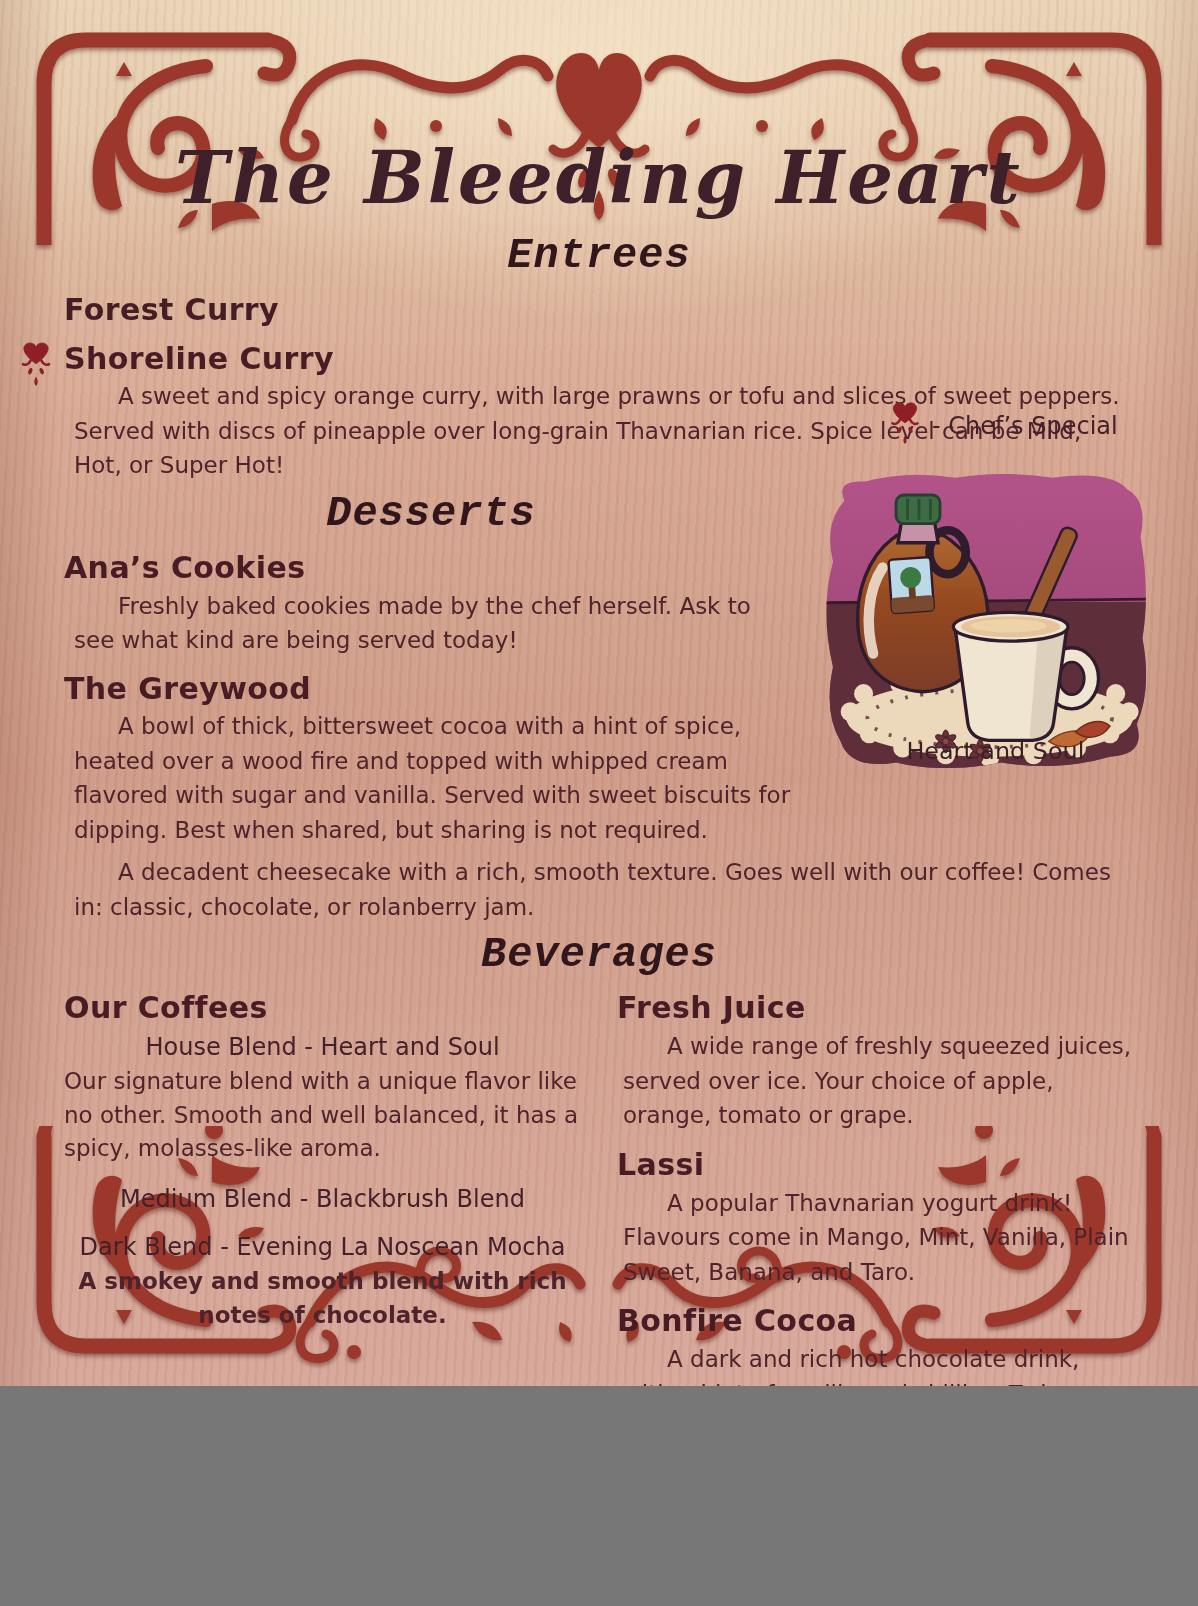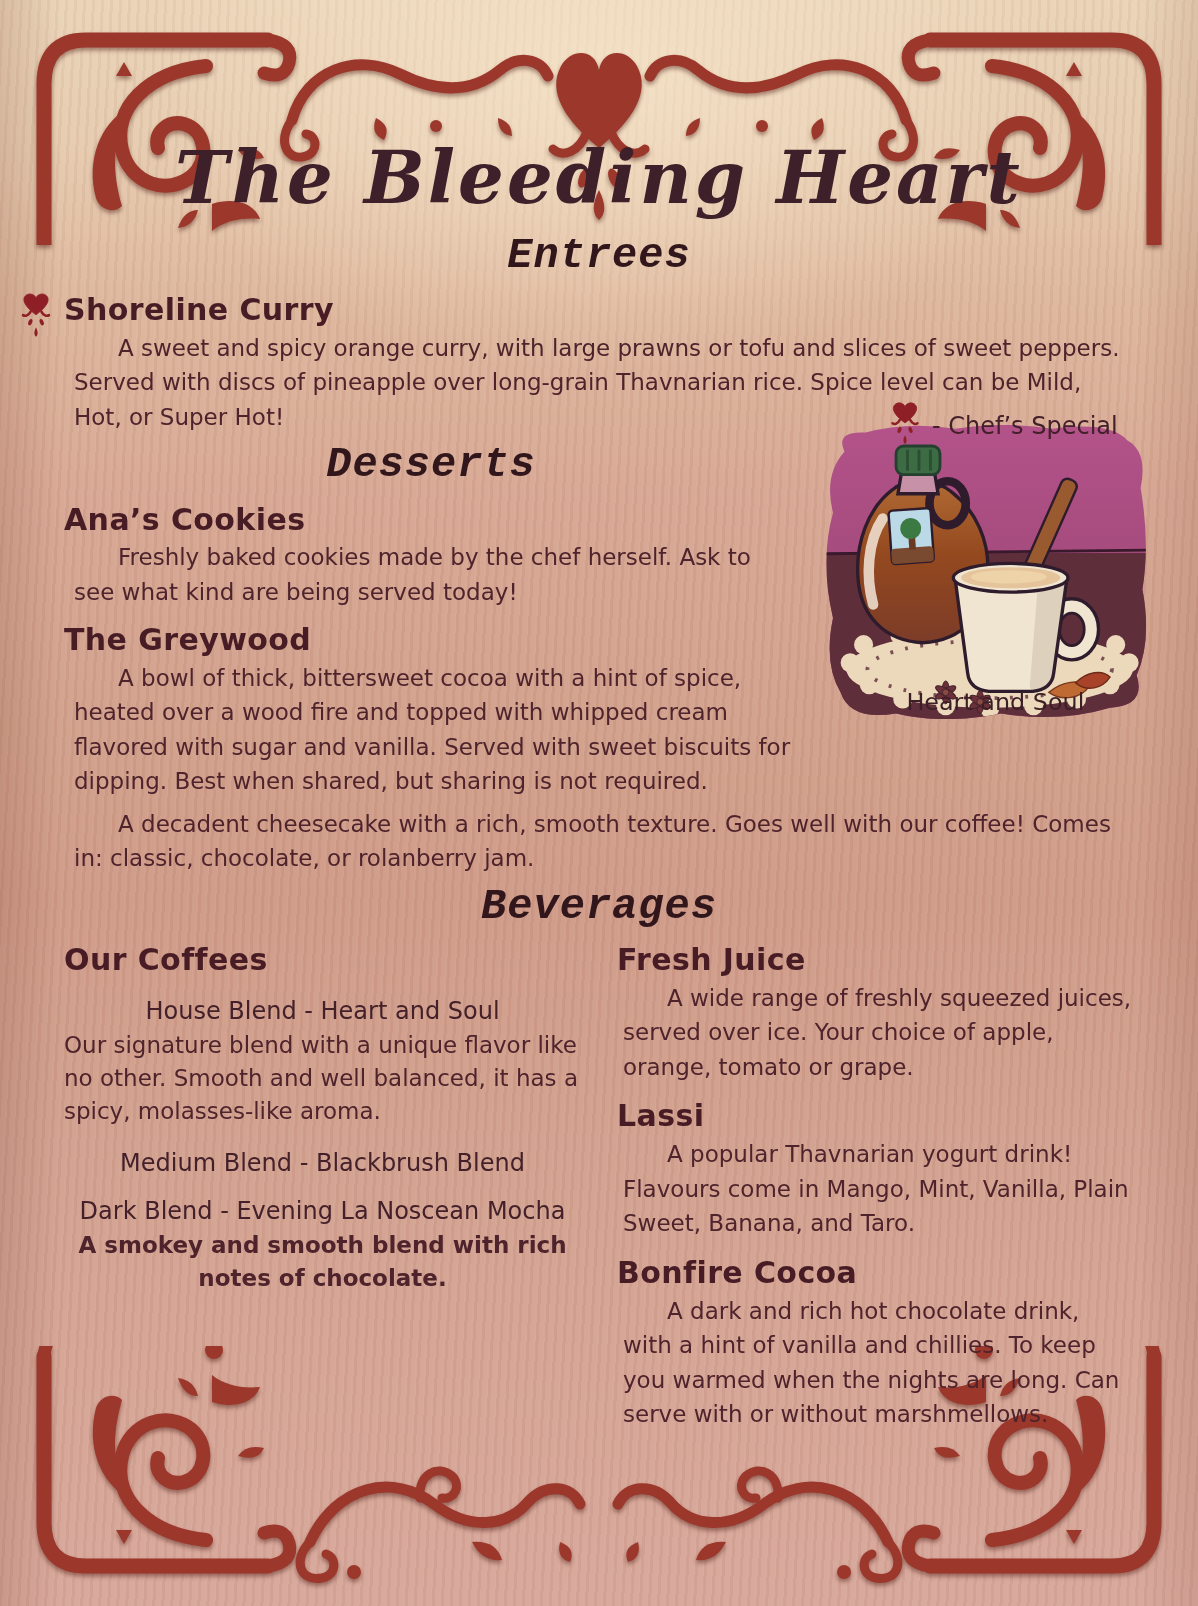--- a/index.html
+++ b/index.html
@@ -1,18 +1,18 @@
 <!DOCTYPE html>
 <html><head>
 <meta charset="utf-8">
 <style>
   html,body{margin:0;padding:0;background:#777;}
   .page{
     position:relative;
-    width:1198px;height:1606px;
+    width:1198px;height:1386px;
     margin:0 auto;
     overflow:hidden;
     font-family:"DejaVu Sans",sans-serif;
     color:#4e232c;
     background:
       radial-gradient(55% 26% at 50% 5%, rgba(249,233,206,.65), rgba(249,233,206,0) 70%),
       linear-gradient(90deg, rgba(120,60,45,.16), rgba(120,60,45,0) 5%, rgba(120,60,45,0) 95%, rgba(120,60,45,.12)),
       repeating-linear-gradient(93deg, rgba(255,255,255,.05) 0 2px, rgba(120,60,45,.05) 2px 5px, rgba(255,255,255,.03) 5px 9px),
       linear-gradient(180deg,#ead4b7 0%,#e6cbaf 9%,#ddb69c 19%,#d7a793 31%,#d1a08b 45%,#cf9a87 56%,#d2a08e 70%,#d5a494 85%,#d7a79a 100%);
   }
@@ -56,21 +56,21 @@
 
   figure.illustration{
     float:right;width:340px;height:322px;margin:-30px -18px 6px 14px;padding:0;text-align:right;
   }
   figure.illustration svg{width:100%;height:100%;}
 
   .bev-grid{display:flex;gap:36px;margin-top:4px;clear:none;}
   .bev-col{flex:1;min-width:0;}
   .group-name{font-size:30px;font-weight:bold;color:#481c25;margin:8px 0 0;letter-spacing:.4px;}
   .blend-name{text-align:center;font-size:24px;color:#43202a;margin:20px 0 0;}
-  .blend-name.first{margin-top:20px;}
+  .blend-name.first{margin-top:8px;}
   .blend-desc{margin:4px 0 0;font-size:23px;line-height:1.45;}
   .blend-desc.centered{text-align:center;max-width:500px;margin-left:auto;margin-right:auto;font-weight:bold;}
   .bev-item-name{font-size:30px;font-weight:bold;color:#481c25;margin:14px 0 0;letter-spacing:.4px;}
   .bev-item-name.first{margin-top:8px;}
   .bev-item-desc{margin:4px 0 0;font-size:23px;line-height:1.5;padding-left:6px;text-indent:44px;}
   .bev-item-desc.narrow{max-width:500px;}
 </style>
 </head>
 <body>
 
@@ -140,20 +140,21 @@
           <ellipse cx="15.6" cy="19.6" rx="1.2" ry="2.1" transform="rotate(-20 15.6 19.6)" stroke-width="0"></ellipse>
           <path d="M12,23 C10.6,25.6 10.6,27.6 12,28.8 C13.4,27.6 13.4,25.6 12,23 Z" stroke-width="0"></path>
         </g>
       </svg>
       <span>- Chef’s Special</span>
     </div>
 
     <h2 class="section-heading">Entrees</h2>
 
     <div class="item">
+      <div class="item-name">Forest Curry</div>
     </div>
 
     <div class="item">
       <div class="item-name">
         <svg class="heart-mark" viewBox="0 0 24 34" aria-hidden="true">
           <g fill="#8e1f26" stroke="#8e1f26">
             <path d="M12,15 C5,10 3,5.6 5.2,3.2 C7,1.1 10.6,1.5 12,4.2 C13.4,1.5 17,1.1 18.8,3.2 C21,5.6 19,10 12,15 Z" stroke-width="0.5"></path>
             <path d="M8.6,13 C7.4,15.4 5.2,16.2 3.8,15.2" fill="none" stroke-width="1.6" stroke-linecap="round"></path>
             <path d="M15.4,13 C16.6,15.4 18.8,16.2 20.2,15.2" fill="none" stroke-width="1.6" stroke-linecap="round"></path>
             <ellipse cx="8.4" cy="19.6" rx="1.2" ry="2.1" transform="rotate(20 8.4 19.6)" stroke-width="0"></ellipse>

